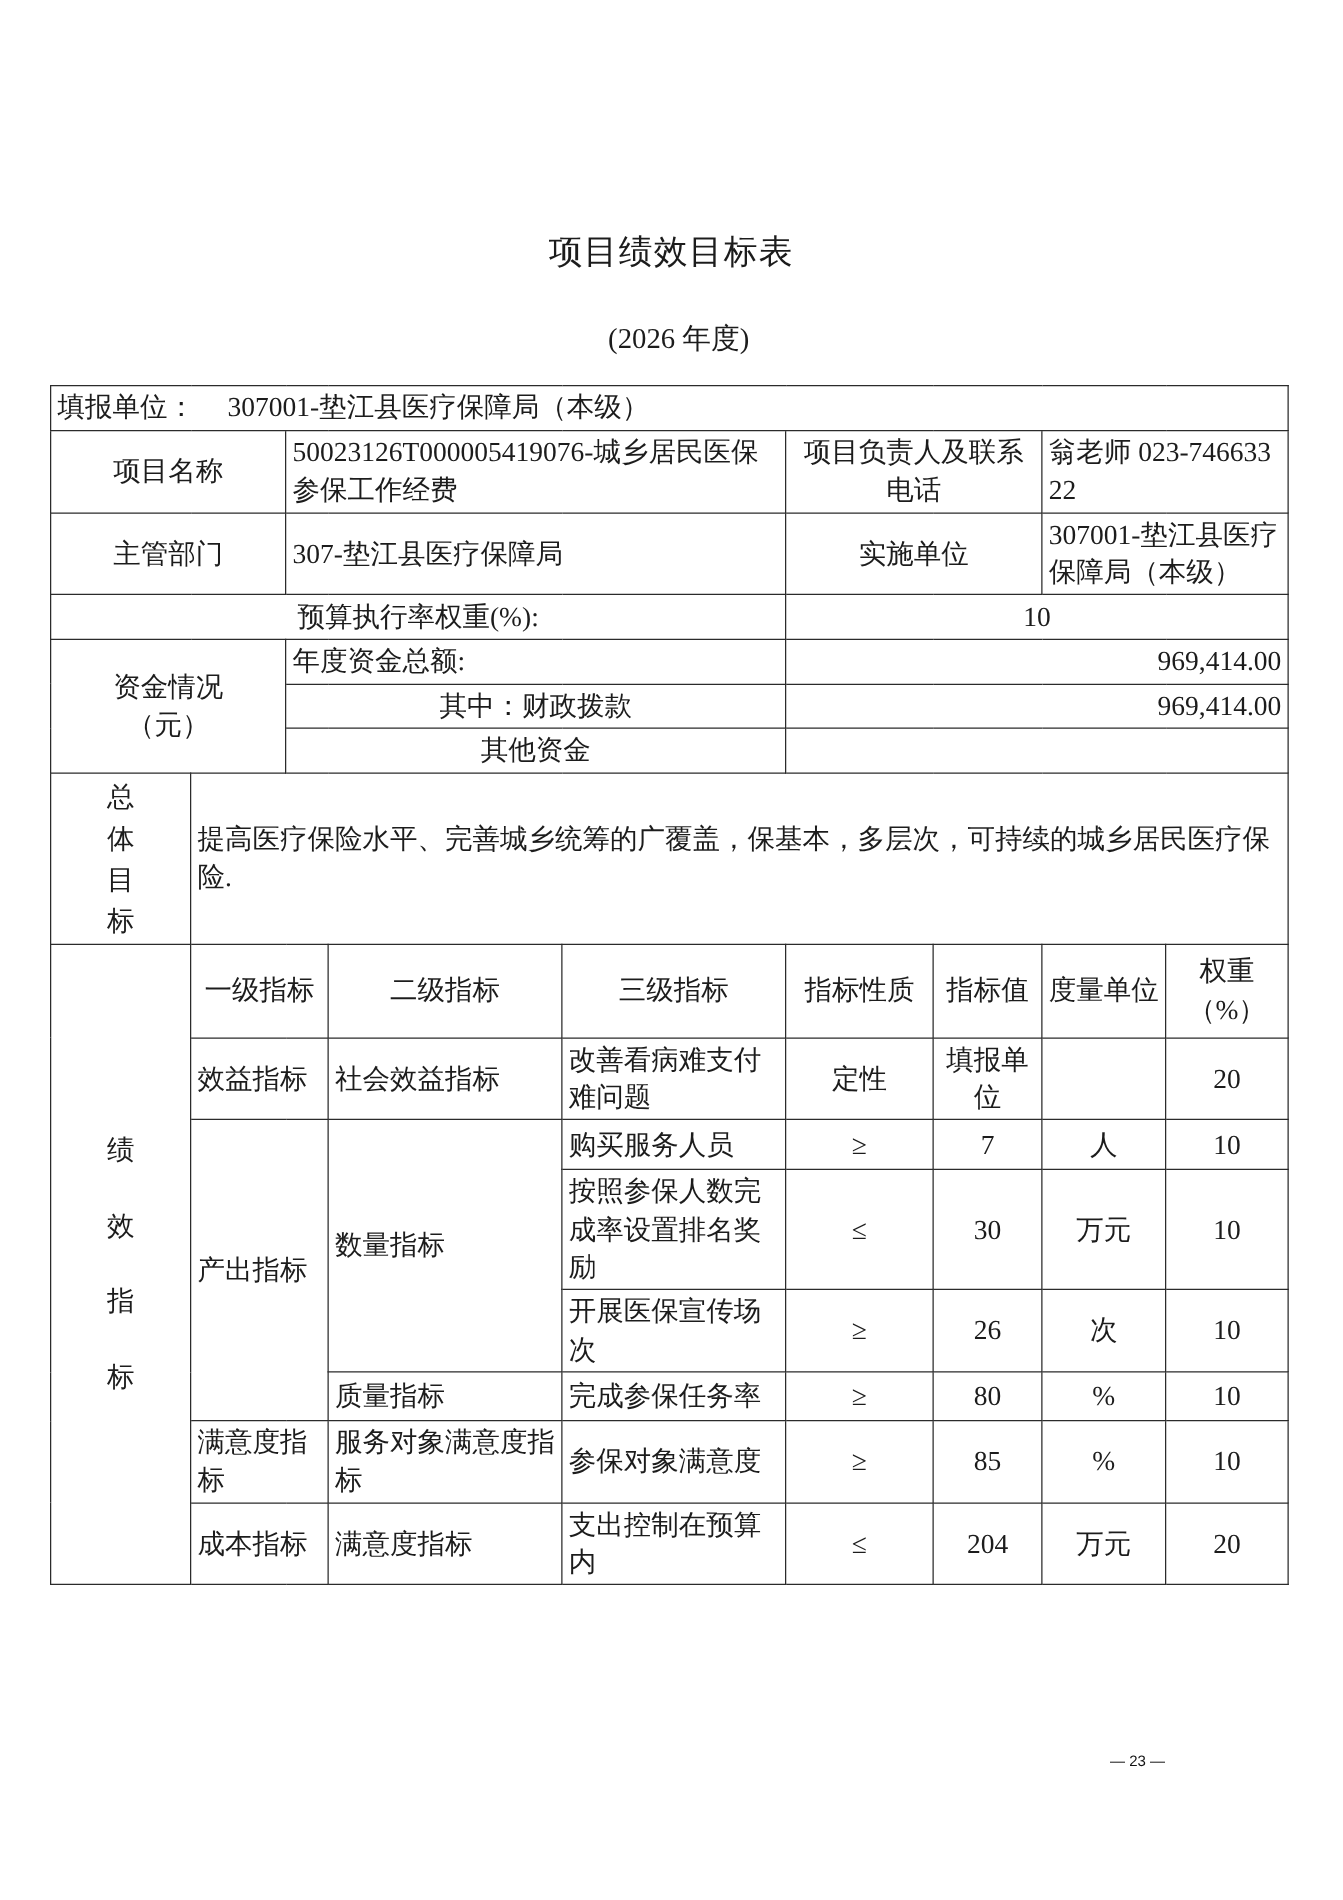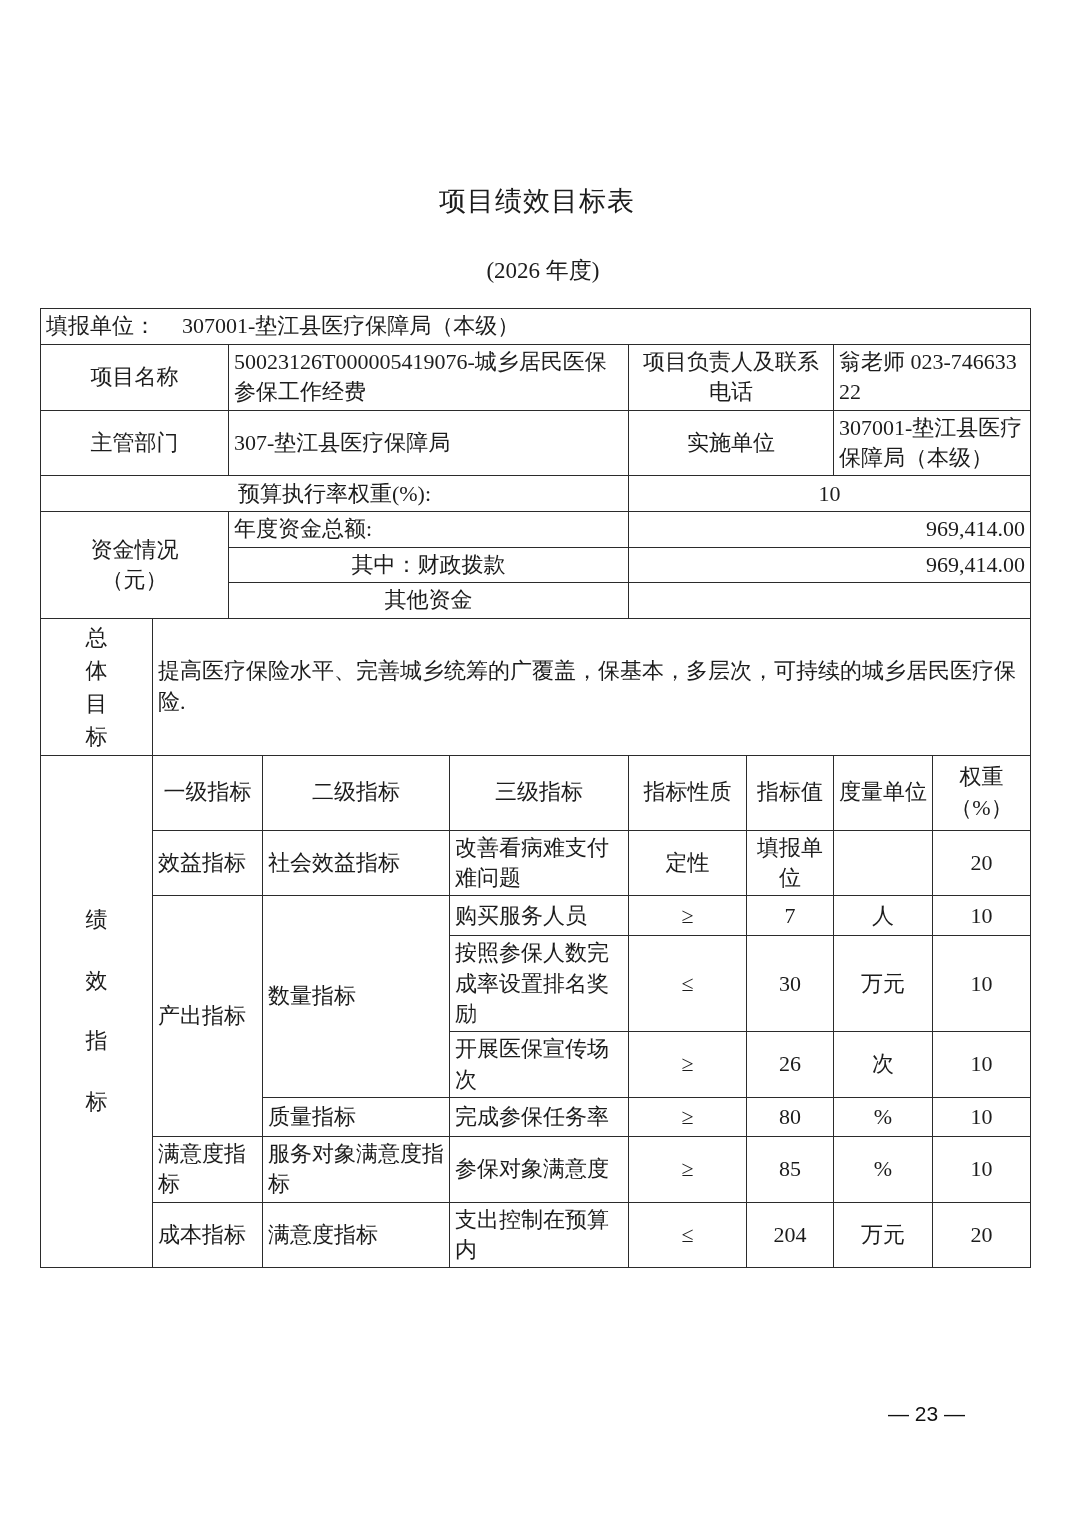--- a/index.html
+++ b/index.html
@@ -51,21 +51,21 @@
     text-align:center;
     word-break:break-all;
     line-height:1.5;
   }
   .vtext.tall{line-height:2.75;}
   .gap{display:inline-block;width:26px;}
   .page-number{
     position:absolute;
     left:888px;top:1402px;
     font-family:"Liberation Sans","DejaVu Sans",sans-serif;
-    font-size:21px;
+    font-size:12px;
     color:#111;
   }
 </style>
 </head>
 <body>
 
 <div class="sheet">
 
   <h1 class="doc-title">项目绩效目标表</h1>
   <div class="doc-subtitle">(2026 年度)</div>

